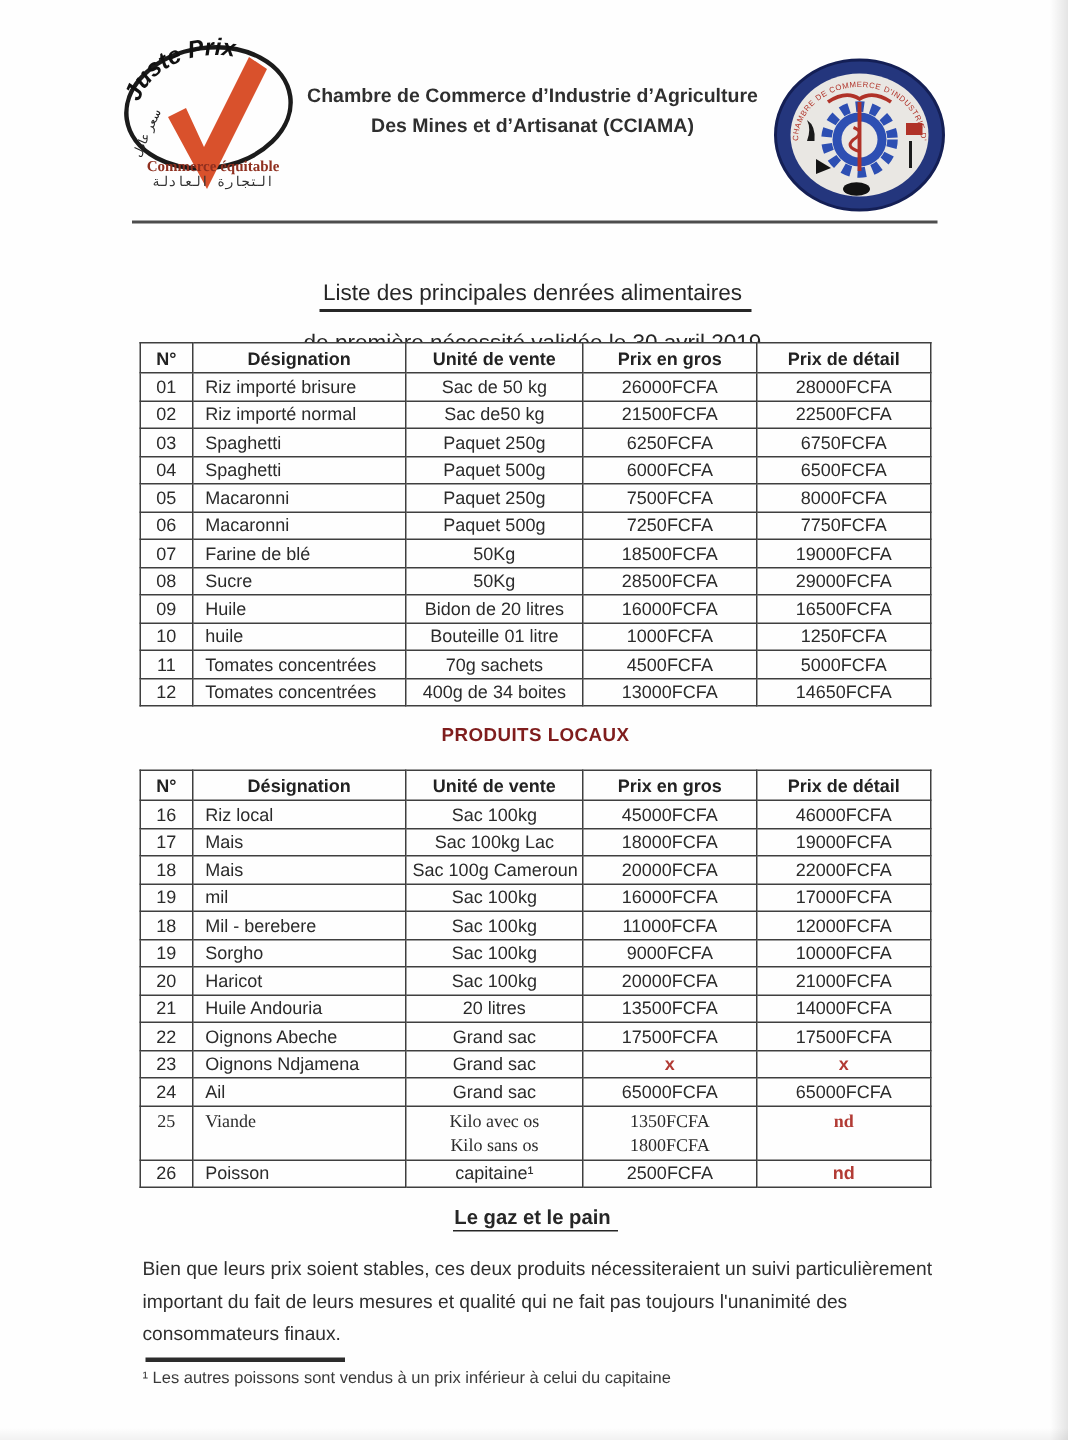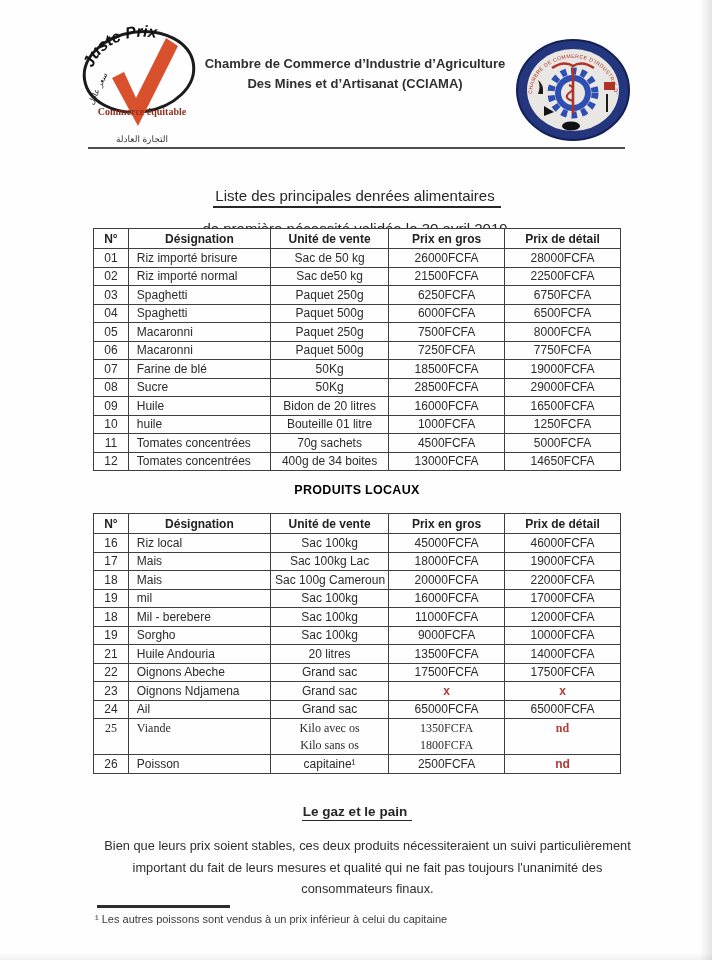--- a/index.html
+++ b/index.html
@@ -15,45 +15,45 @@
     content:"";position:absolute;left:0;bottom:0;width:100%;height:8px;
     background:linear-gradient(to bottom,rgba(0,0,0,0),rgba(0,0,0,0.05));pointer-events:none;
   }
   .abs{position:absolute;}
   
   .org-block{left:180px;top:54px;width:350px;text-align:center;font-size:13px;line-height:20px;color:#2f2f2f;font-weight:bold;}
   .header-rule{left:88px;top:147px;width:537px;height:2px;background:#4d4d4d;}
   .left-logo{left:76px;top:22px;width:132px;height:122px;}
   .left-logo .captions{position:absolute;left:0;top:84px;width:132px;text-align:center;}
   .cap-fr{font-size:10px;font-weight:bold;color:#8f2f1f;font-family:"Liberation Serif","DejaVu Serif",serif;}
-  .cap-ar{font-size:9px;color:#333;font-family:Liberation Sans, sans-serif;margin-top:17px;}
+  .cap-ar{font-size:9px;color:#333;font-family:Liberation Mono, monospace;margin-top:0;}
   .right-logo{left:514px;top:38px;width:118px;height:104px;}
   
   .doc-title{left:93px;width:528px;text-align:center;font-size:15px;font-weight:normal;color:#272727;margin-top:28px;}
   .doc-title .ul{display:inline-block;border-bottom:2px solid #272727;padding:0 6px 2px 2px;}
   .t1{top:159px;} .t2{top:192px;}
   
   table.price{border-collapse:collapse;table-layout:fixed;width:528px;background:#fefefe;}
   table.price th,table.price td{
     border:1px solid #3f3f3f;font-size:12px;color:#2b2b2b;
     text-align:center;vertical-align:middle;padding:1px 4px;overflow:hidden;white-space:nowrap;
   }
   table.price{border:1.5px solid #3a3a3a;}
   table.price th{font-weight:bold;height:17px;color:#222;}
   table.price td{height:15.5px;}
   table.price td.left{text-align:left;padding-left:8px;}
   table.price td.red{color:#b23b35;font-weight:bold;}
   table.price tr.vtop td{vertical-align:top;line-height:16.5px;font-family:Liberation Serif, serif;}
   .tbl1{left:93px;top:228px;}
   .tbl2{left:93px;top:513px;}
   
-  .section-local{left:93px;top:483px;width:528px;text-align:center;font-size:12.5px;font-weight:bold;color:#000000;letter-spacing:0.3px;}
+  .section-local{left:93px;top:483px;width:528px;text-align:center;font-size:12.5px;font-weight:bold;color:#7f1d1d;letter-spacing:0.3px;}
   .gaz-title{left:93px;top:804px;width:528px;text-align:center;font-size:13.5px;font-weight:bold;color:#262626;}
   .gaz-title .ul{display:inline-block;border-bottom:1.8px solid #262626;padding:0 5px 1px 1px;}
-  .gaz-par{left:95px;top:835px;width:545px;font-size:12.8px;line-height:21.5px;color:#2e2e2e;text-align:center;}
+  .gaz-par{left:95px;top:835px;width:545px;font-size:12.8px;line-height:21.5px;color:#2e2e2e;text-align:left;}
   .foot-rule{left:97px;top:905px;width:133px;height:2.5px;background:#2c2c2c;}
   .footnote{left:95px;top:913px;width:540px;font-size:11px;color:#3a3a3a;}
 </style>
 </head>
 <body>
 
 <div class="page">
 
   <div class="abs left-logo">
     <svg width="132" height="122" viewBox="0 0 132 122">
@@ -278,20 +278,27 @@
           <td>12000FCFA</td>
         </tr>
         <tr>
           <td>19</td>
           <td class="left">Sorgho</td>
           <td>Sac 100kg</td>
           <td>9000FCFA</td>
           <td>10000FCFA</td>
         </tr>
         <tr>
+          <td>20</td>
+          <td class="left">Haricot</td>
+          <td>Sac 100kg</td>
+          <td>20000FCFA</td>
+          <td>21000FCFA</td>
+        </tr>
+        <tr>
           <td>21</td>
           <td class="left">Huile Andouria</td>
           <td>20 litres</td>
           <td>13500FCFA</td>
           <td>14000FCFA</td>
         </tr>
         <tr>
           <td>22</td>
           <td class="left">Oignons  Abeche</td>
           <td>Grand sac</td>

